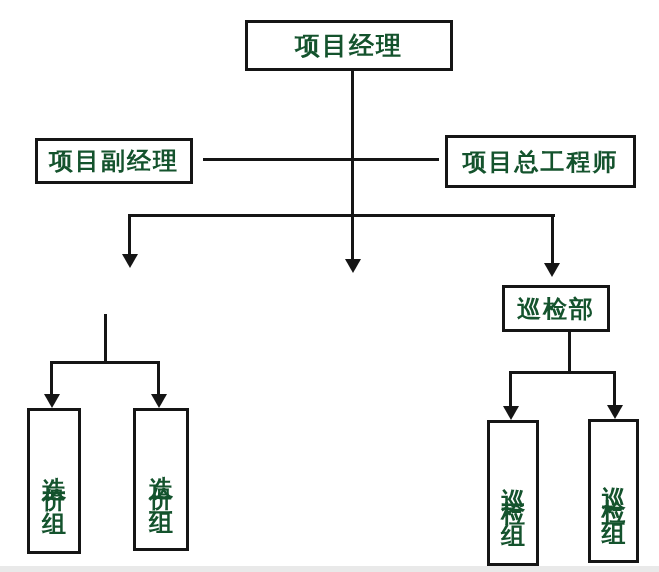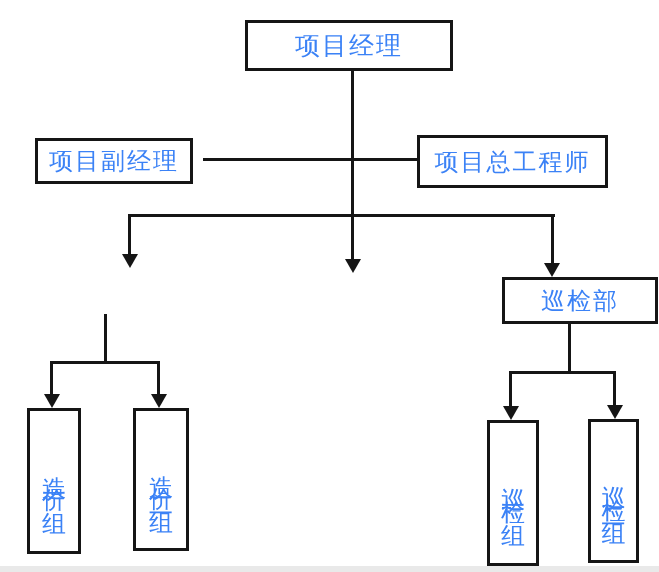--- a/index.html
+++ b/index.html
@@ -40,22 +40,23 @@
     background: #ffffff;
     display: flex;
     align-items: center;
     justify-content: center;
     text-align: center;
   }
   .node span {
     display: block;
     font-size: 24px;
     letter-spacing: 2px;
-    color: #3b82f6;
+    color: #14532d;
     white-space: nowrap;
+    font-weight: bold;
   }
   .node.top span { font-size: 25px; }
   
   .node.vert span {
     writing-mode: vertical-rl;
     text-orientation: upright;
     letter-spacing: 12px;
     white-space: normal;
     line-height: 1;
     font-size: 24px;
@@ -103,25 +104,25 @@
   <div class="line v" style="left:613px; top:371px; height:35px"></div>
   <div class="arrow" style="left:607px; top:405px"></div>
 
   <div class="node top" style="left:245px; top:20px; width:208px; height:51px">
     <span>项目经理</span>
   </div>
 
   <div class="node" style="left:35px; top:138px; width:158px; height:46px">
     <span>项目副经理</span>
   </div>
-  <div class="node" style="left:417px; top:135px; width:191px; height:53px">
+  <div class="node" style="left:445px; top:135px; width:191px; height:53px">
     <span>项目总工程师</span>
   </div>
 
-  <div class="node" style="left:502px; top:277px; width:156px; height:47px">
+  <div class="node" style="left:502px; top:285px; width:108px; height:47px">
     <span>巡检部</span>
   </div>
 
   <div class="node vert" style="left:27px; top:408px; width:54px; height:146px">
     <span>造价一组</span>
   </div>
   <div class="node vert" style="left:133px; top:408px; width:56px; height:143px">
     <span>造价二组</span>
   </div>
   <div class="node vert" style="left:487px; top:420px; width:52px; height:146px">

